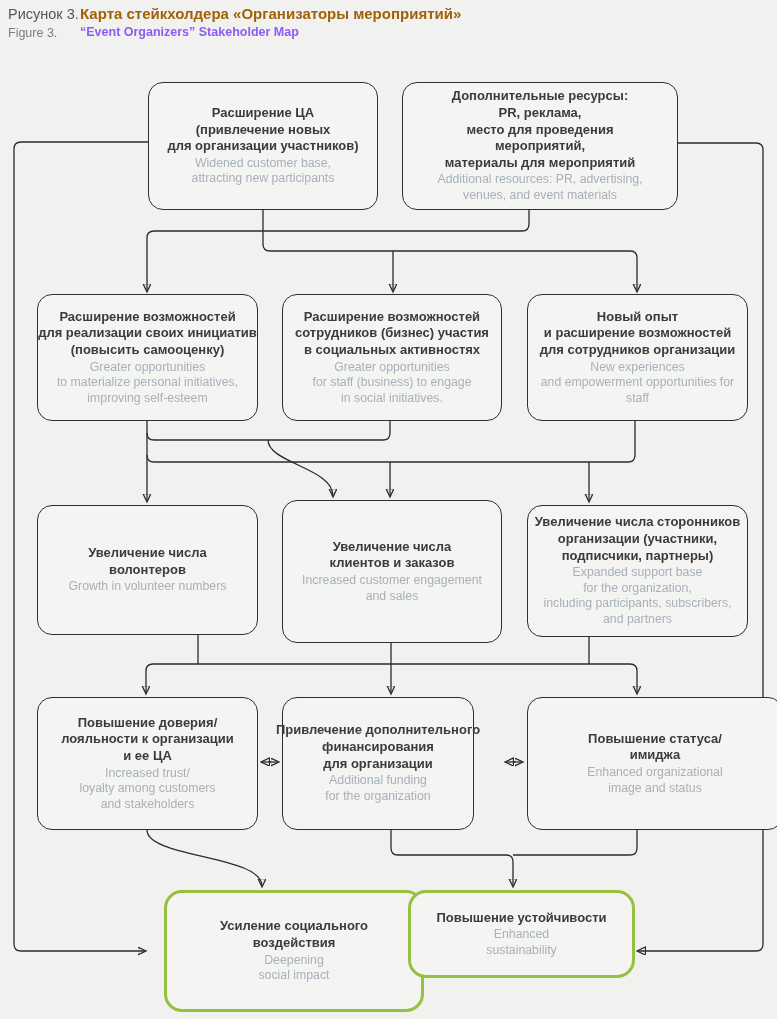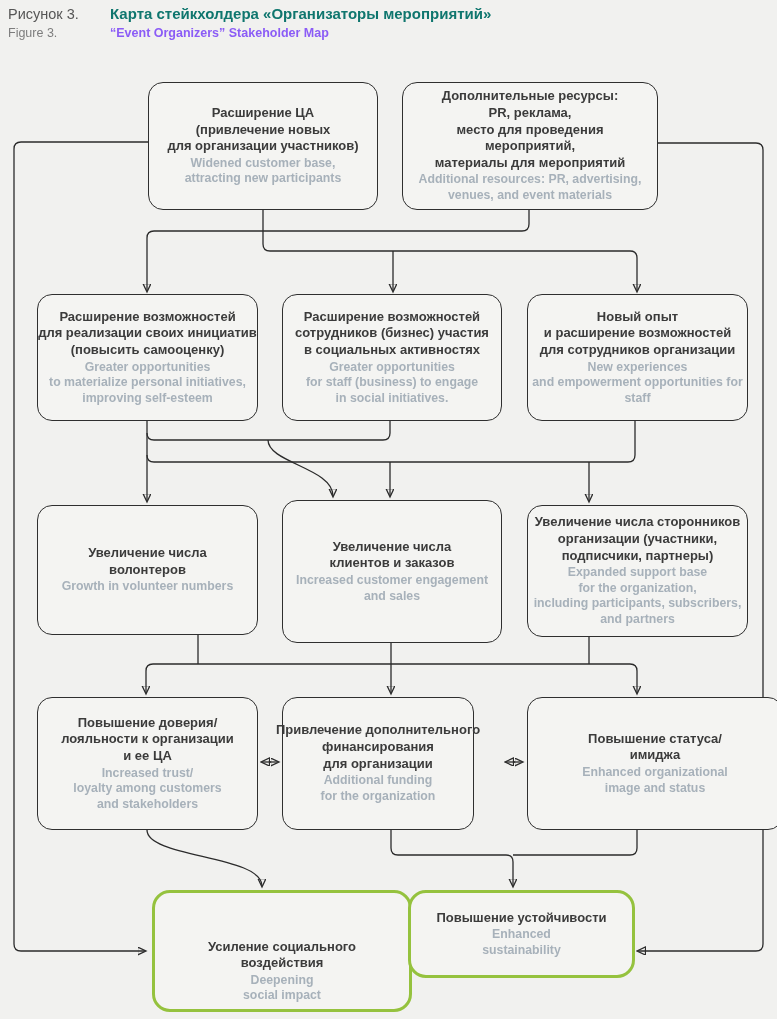--- a/index.html
+++ b/index.html
@@ -6,56 +6,56 @@
   body {
     width:777px; height:1019px;
     background:#f1f1ef;
     font-family:"Liberation Sans", sans-serif;
     position:relative; overflow:hidden;
   }
   .canvas { position:absolute; inset:0; width:777px; height:1019px; }
 
   
   .title-block { position:absolute; left:8px; top:5px; }
-  .title-row { display:flex; align-items:flex-end;gap:30px; }
+  .title-row { display:flex; align-items:center; }
   .title-label-ru { width:72px; flex:0 0 72px; font-size:14.5px; color:#565656; }
-  .title-heading-ru { font-size:15px; font-weight:bold; color:#0f766e; }
+  .title-heading-ru { font-size:15px; font-weight:bold; color:#a16207; }
   .title-label-en { width:72px; flex:0 0 72px; font-size:12.5px; color:#7d7d7d; margin-top:4px; }
   .title-heading-en { font-size:12.5px; font-weight:bold; color:#8b5cf6; margin-top:1px; }
 
   
   .node {
     position:absolute; box-sizing:border-box;
     background:#f4f4f2;
     border:1.4px solid #2f2f2f;
     border-radius:15px;
     display:flex; flex-direction:column; justify-content:center; align-items:center;
     text-align:center; padding:5px 6px;
   }
   .node .ru {
     white-space:pre; font-size:13px; font-weight:bold; color:#3b3b3b; line-height:1.28;
   }
   .node .en {
-    white-space:pre; font-size:12.3px; font-weight:bold; color:#a7b1ba; line-height:1.27; margin-top:1px;
+    white-space:pre; font-size:12.3px; font-weight:normal; color:#a7b1ba; line-height:1.27; margin-top:1px;
   }
   .node.green { border:3px solid #95c23e; border-radius:18px; }
 
   
   #a1 { left:148px; top:82px;  width:230px; height:128px; }
-  #a2 { left:402px; top:82px;  width:256px; height:128px; }
+  #a2 { left:402px; top:82px;  width:276px; height:128px; }
   #b1 { left:37px;  top:294px; width:221px; height:127px; }
   #b2 { left:282px; top:294px; width:220px; height:127px; }
   #b3 { left:527px; top:294px; width:221px; height:127px; }
   #c1 { left:37px;  top:505px; width:221px; height:130px; }
   #c2 { left:282px; top:500px; width:220px; height:143px; }
   #c3 { left:527px; top:505px; width:221px; height:132px; }
   #d1 { left:37px;  top:697px; width:221px; height:133px; }
   #d2 { left:282px; top:697px; width:192px; height:133px; }
   #d3 { left:527px; top:697px; width:256px; height:133px; }
-  #g1 { left:152px; top:890px; width:260px; height:122px;justify-content:flex-end; }
+  #g1 { left:164px; top:890px; width:260px; height:122px; }
   #g2 { left:408px; top:890px; width:227px; height:88px; }
 
   svg.connectors { position:absolute; inset:0; pointer-events:none; }
   svg.connectors path { fill:none; stroke:#2b2b2b; stroke-width:1.3px; }
 </style>
 </head>
 <body>
 
 <div class="canvas">
 

